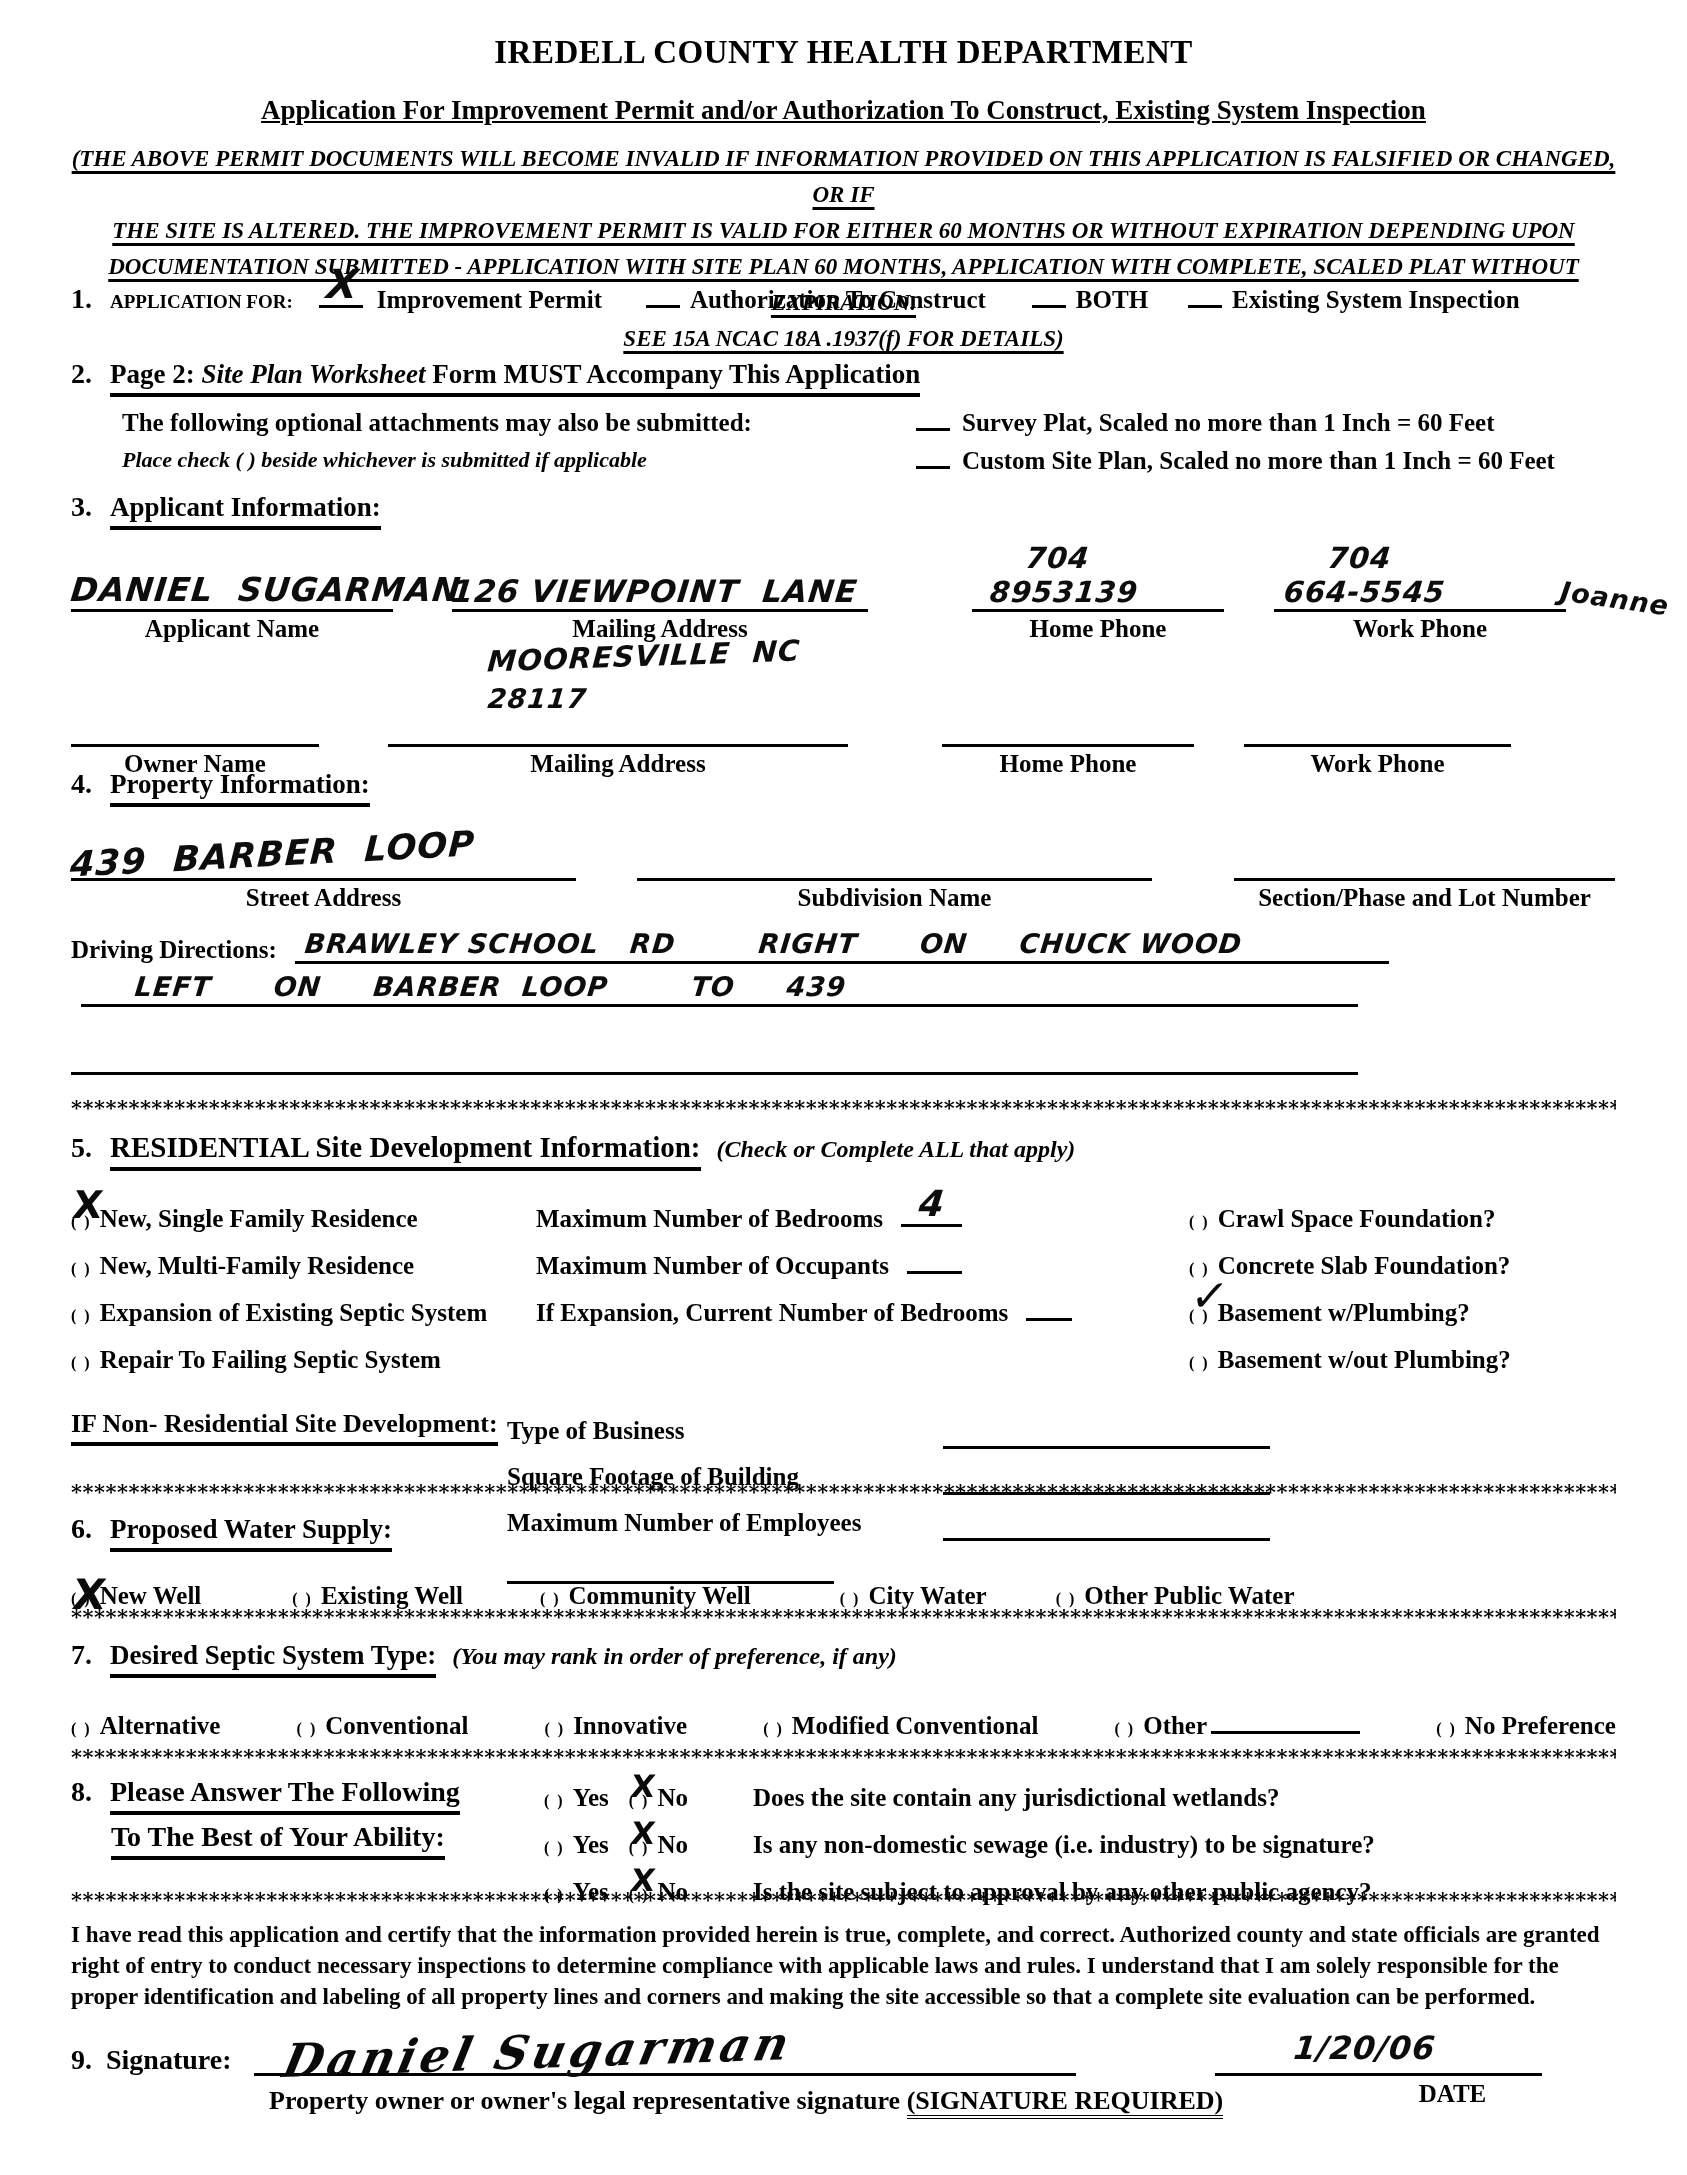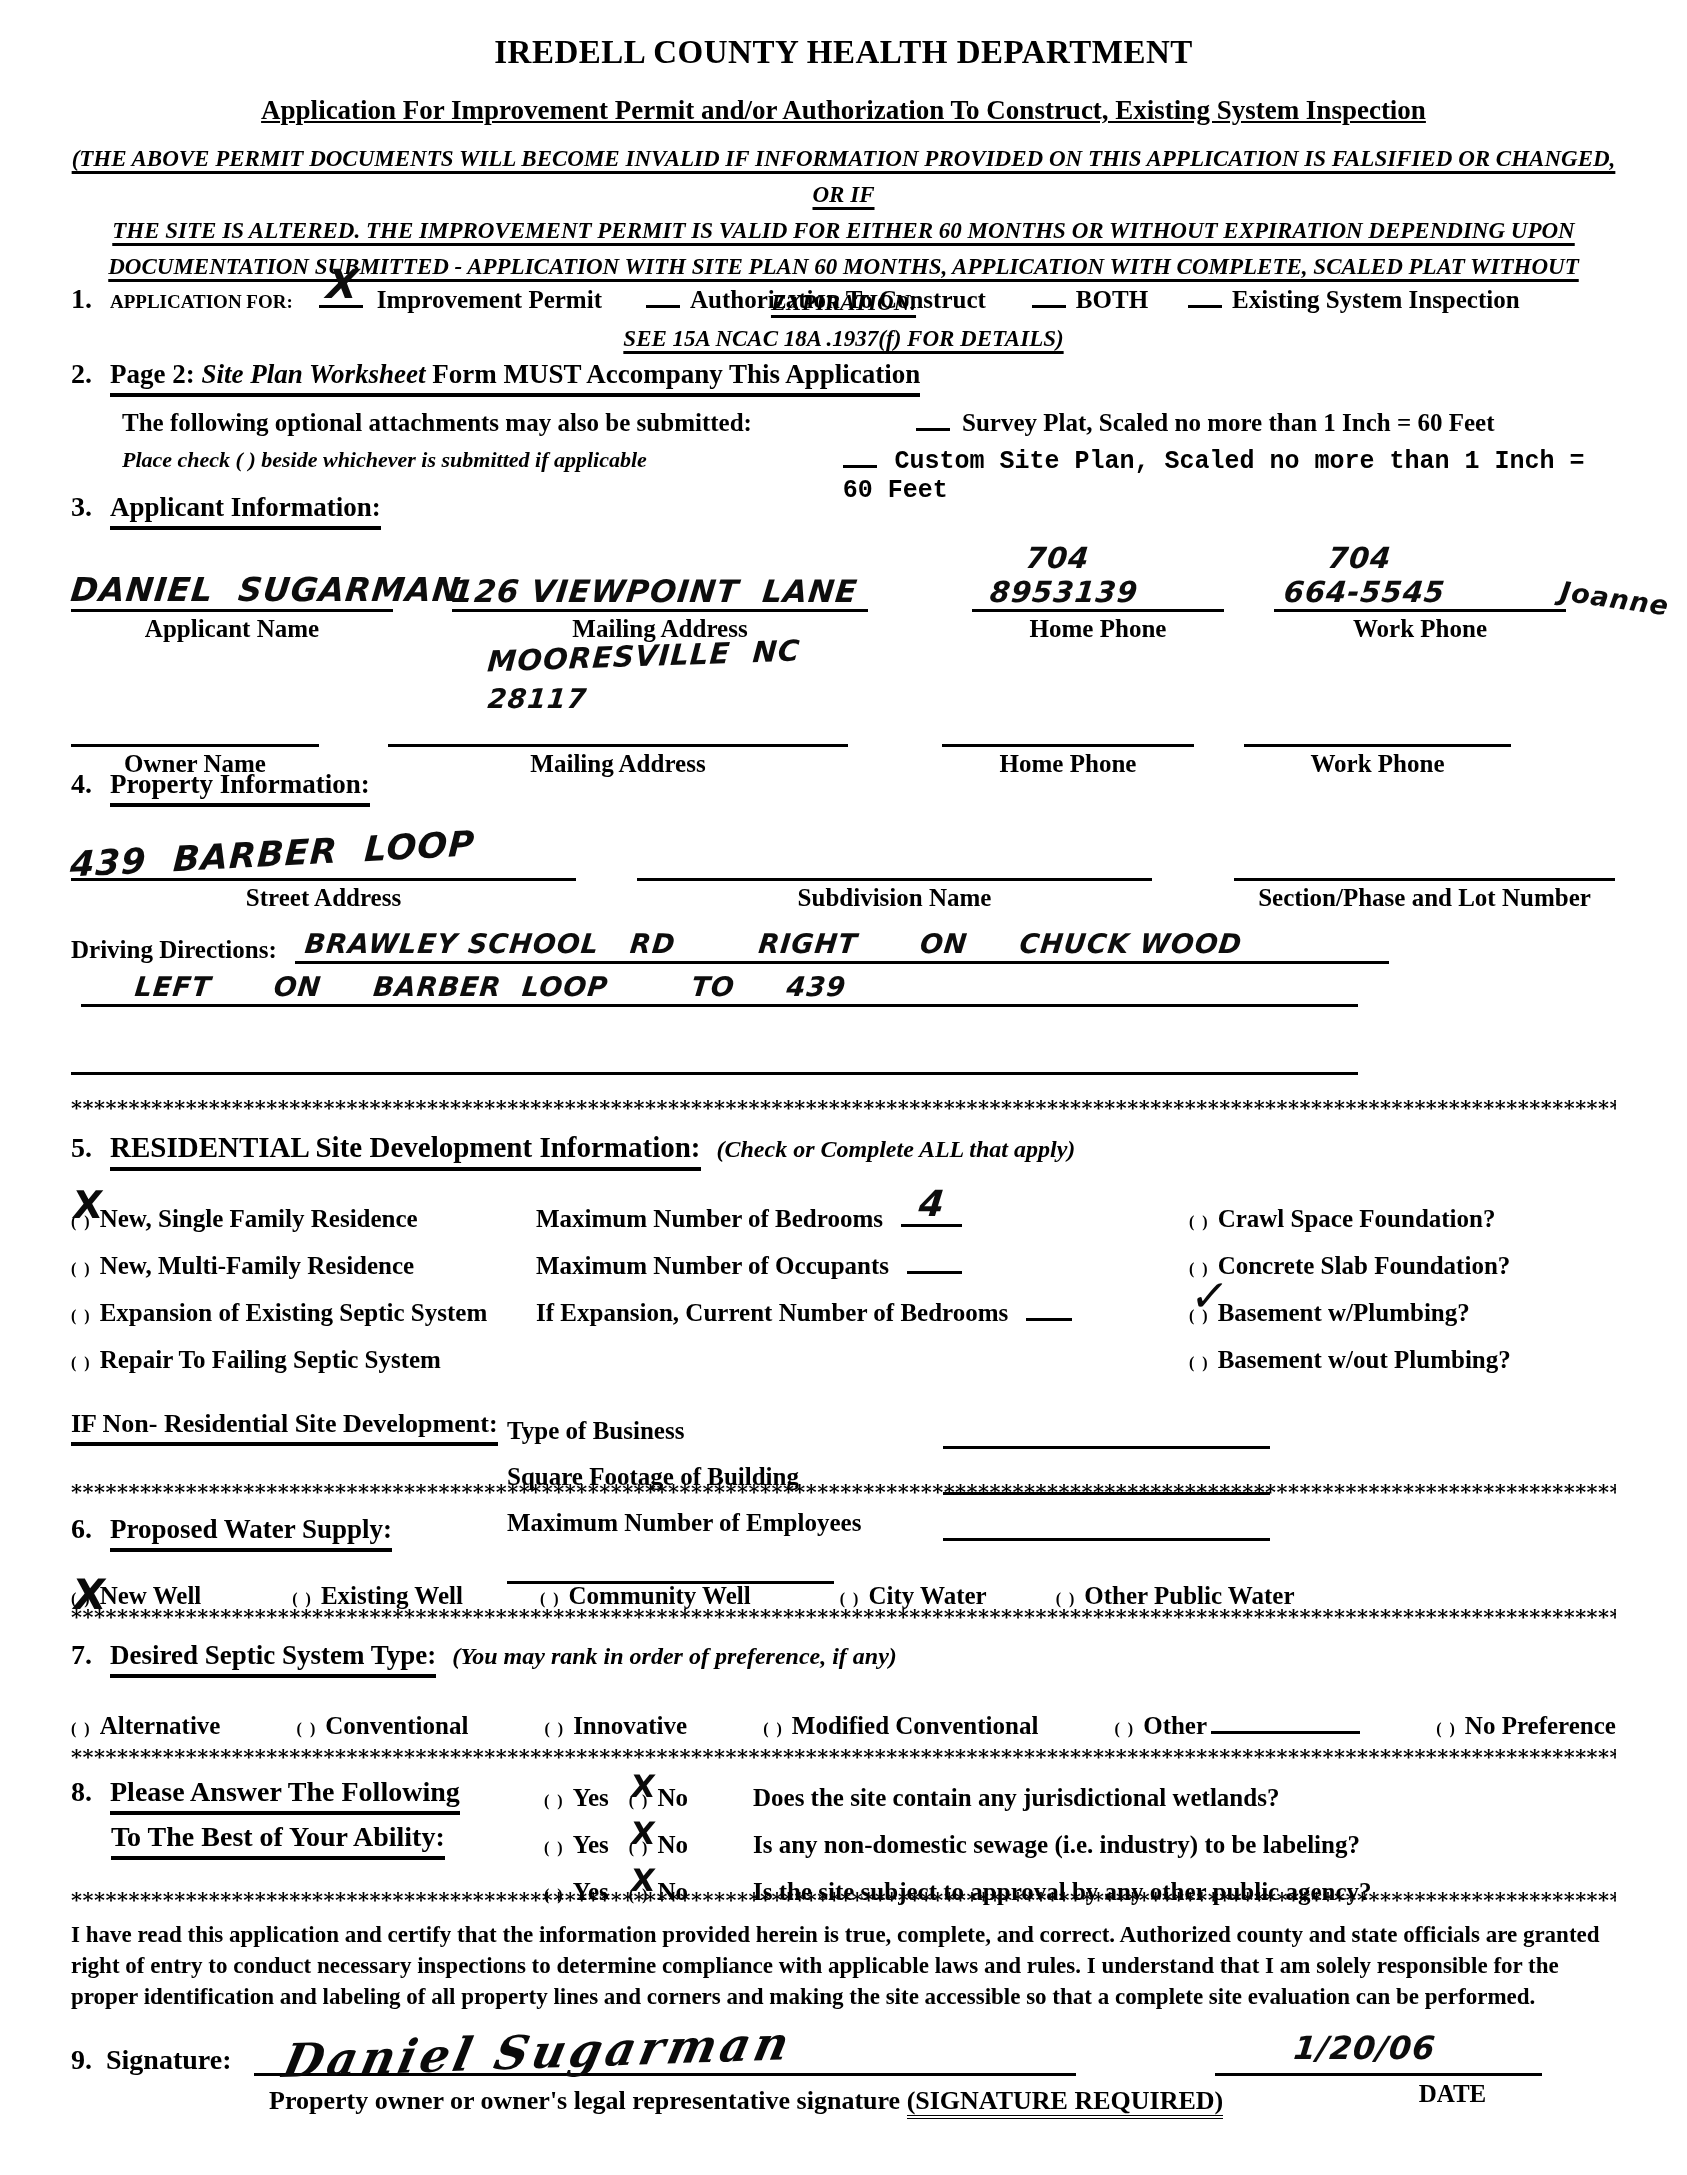--- a/index.html
+++ b/index.html
@@ -80,21 +80,21 @@
     </div>
     <div class="row" style="margin-top:12px;">
       <div style="width:713px;padding-left:51px;" class="lbl25">The following optional attachments may also be submitted:</div>
       <div style="padding-left:81px;">
         <span class="blank" style="width:34px;margin-right:8px;"></span>
         <span class="lbl25">Survey Plat, Scaled no more than 1 Inch  = 60 Feet</span>
       </div>
     </div>
     <div class="row" style="margin-top:10px;">
       <div style="width:713px;padding-left:51px;font-size:22px;" class="it">Place check (   ) beside whichever is submitted if applicable</div>
-      <div style="padding-left:81px;font-family:Liberation Mono, monospace;">
+      <div style="padding-left:81px;">
         <span class="blank" style="width:34px;margin-right:8px;"></span>
         <span class="lbl25">Custom Site Plan, Scaled no more than 1 Inch = 60 Feet</span>
       </div>
     </div>
   </div>
 
   <div class="abs" style="top:491px;">
     <div>
       <span class="num">3.</span>
       <span class="h-ul">Applicant Information:</span>
@@ -275,21 +275,21 @@
       </div>
       <div style="line-height:44px;">
         <div>
           <span class="cb"><span class="parens">(  )</span></span><span class="lbl25">Yes</span>
           <span class="cb" style="margin-left:16px;"><span class="parens">(  )</span><span class="mark small">X</span></span><span class="lbl25">No</span>
           <span class="qtext" style="margin-left:61px;">Does the site contain any jurisdictional wetlands?</span>
         </div>
         <div>
           <span class="cb"><span class="parens">(  )</span></span><span class="lbl25">Yes</span>
           <span class="cb" style="margin-left:16px;"><span class="parens">(  )</span><span class="mark small">X</span></span><span class="lbl25">No</span>
-          <span class="qtext" style="margin-left:61px;">Is any non-domestic sewage (i.e. industry) to be labeling?</span>
+          <span class="qtext" style="margin-left:61px;">Is any non-domestic sewage (i.e. industry) to be signature?</span>
         </div>
         <div>
           <span class="cb"><span class="parens">(  )</span></span><span class="lbl25">Yes</span>
           <span class="cb" style="margin-left:16px;"><span class="parens">(  )</span><span class="mark small">X</span></span><span class="lbl25">No</span>
           <span class="qtext" style="margin-left:61px;">Is the site subject to approval by any other public agency?</span>
         </div>
       </div>
     </div>
   </div>
 

